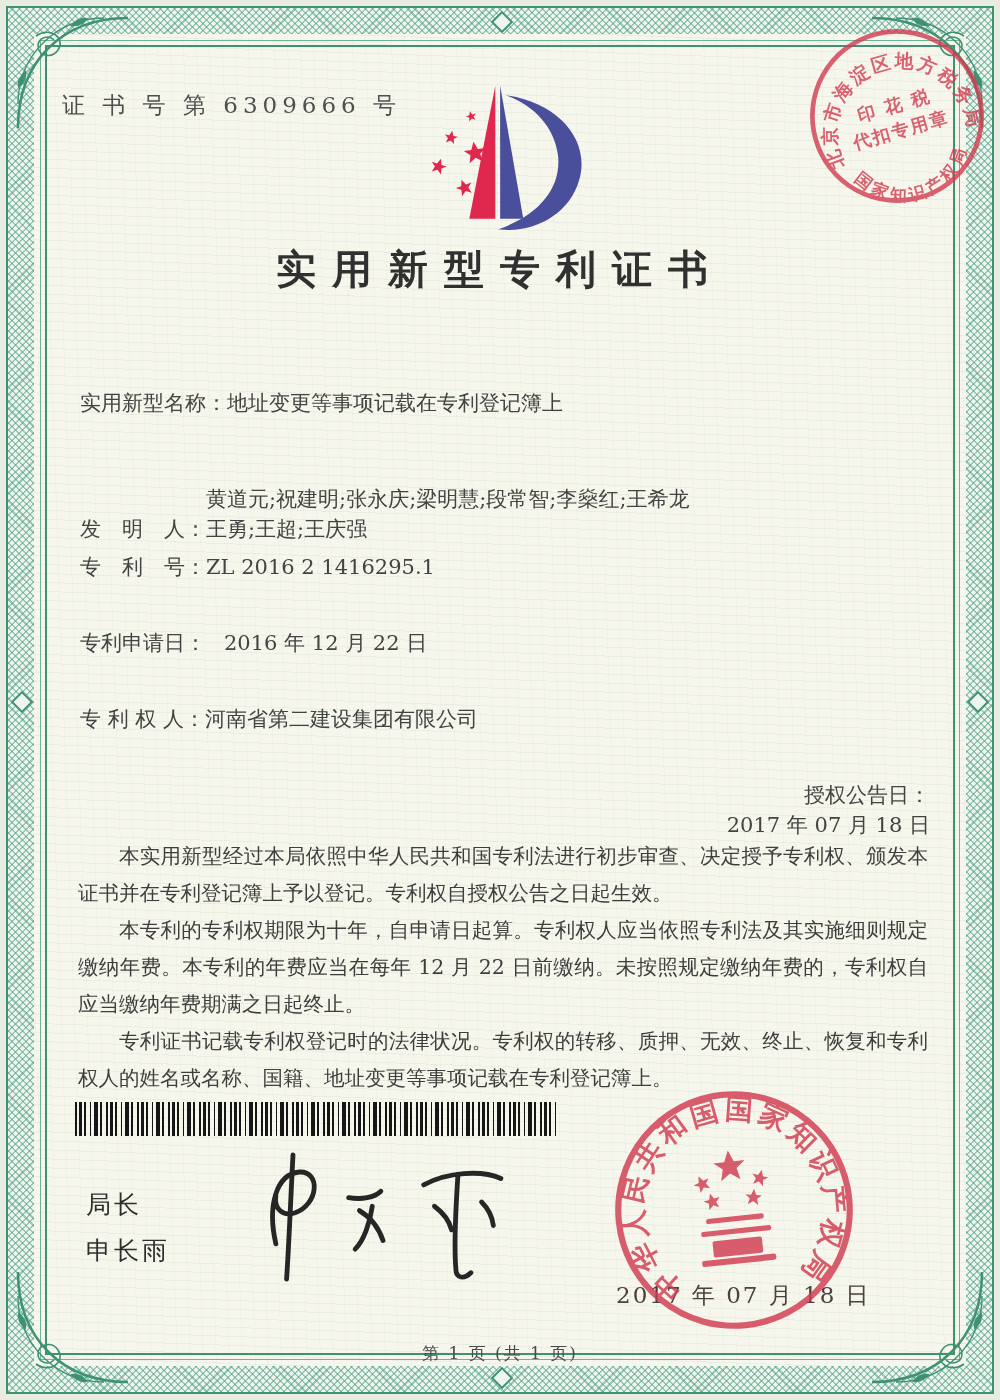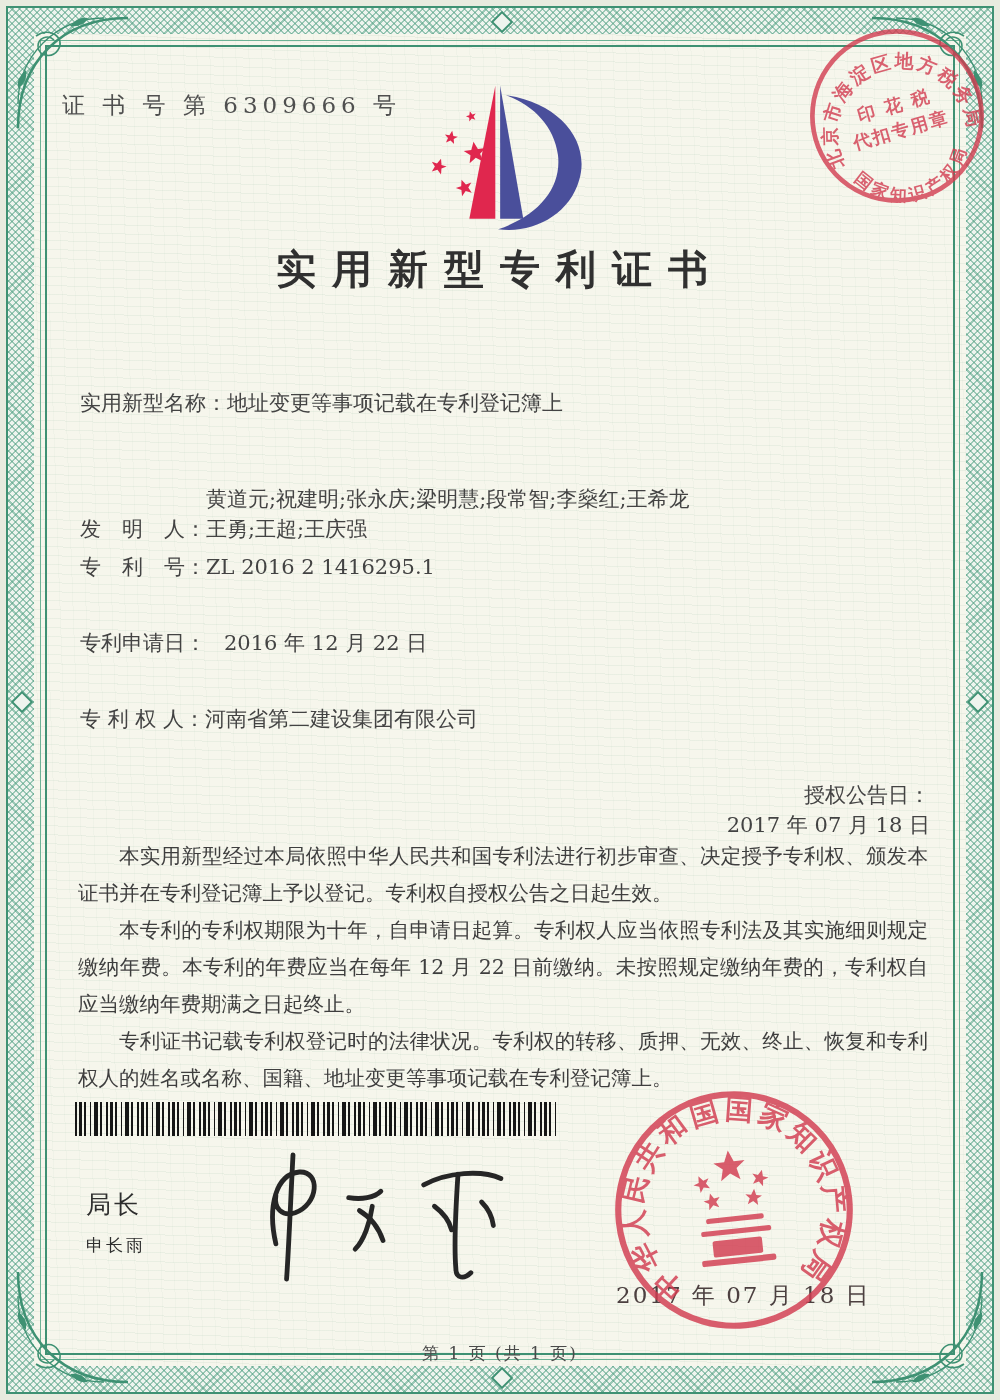--- a/index.html
+++ b/index.html
@@ -60,21 +60,21 @@
     position:absolute;left:75px;top:1102px;width:482px;height:34px;
     background:repeating-linear-gradient(90deg,
       #161616 0 2px, transparent 2px 4px,
       #161616 4px 7px, transparent 7px 9px,
       #161616 9px 11px, transparent 11px 15px,
       #161616 15px 16px, transparent 16px 19px,
       #161616 19px 23px, transparent 23px 25px,
       #161616 25px 27px, transparent 27px 31px);
   }
   .sig-role{position:absolute;left:86px;top:1188px;font-size:25px;color:#2e2e2e;letter-spacing:3px;}
-  .sig-name{position:absolute;left:86px;top:1234px;font-size:17px;color:#2e2e2e;letter-spacing:3px;}
+  .sig-name{position:absolute;left:86px;top:1234px;font-size:25px;color:#2e2e2e;letter-spacing:3px;}
   .signature{position:absolute;left:238px;top:1142px;width:290px;height:150px;color:#262626;}
   .seal-date{
     position:absolute;left:616px;top:1280px;font-size:23px;color:#4c4040;letter-spacing:2px;
   }
   .seal{position:absolute;left:610px;top:1086px;width:248px;height:248px;opacity:.82;transform:rotate(-6deg);pointer-events:none;}
   .tax-stamp{position:absolute;left:803px;top:22px;width:188px;height:188px;opacity:.8;transform:rotate(-16deg);pointer-events:none;}
   .footer{position:absolute;left:0;right:0;top:1342px;text-align:center;font-size:17px;color:#4a4a4a;letter-spacing:2px;}
   svg{display:block;}
 </style>
 </head>

